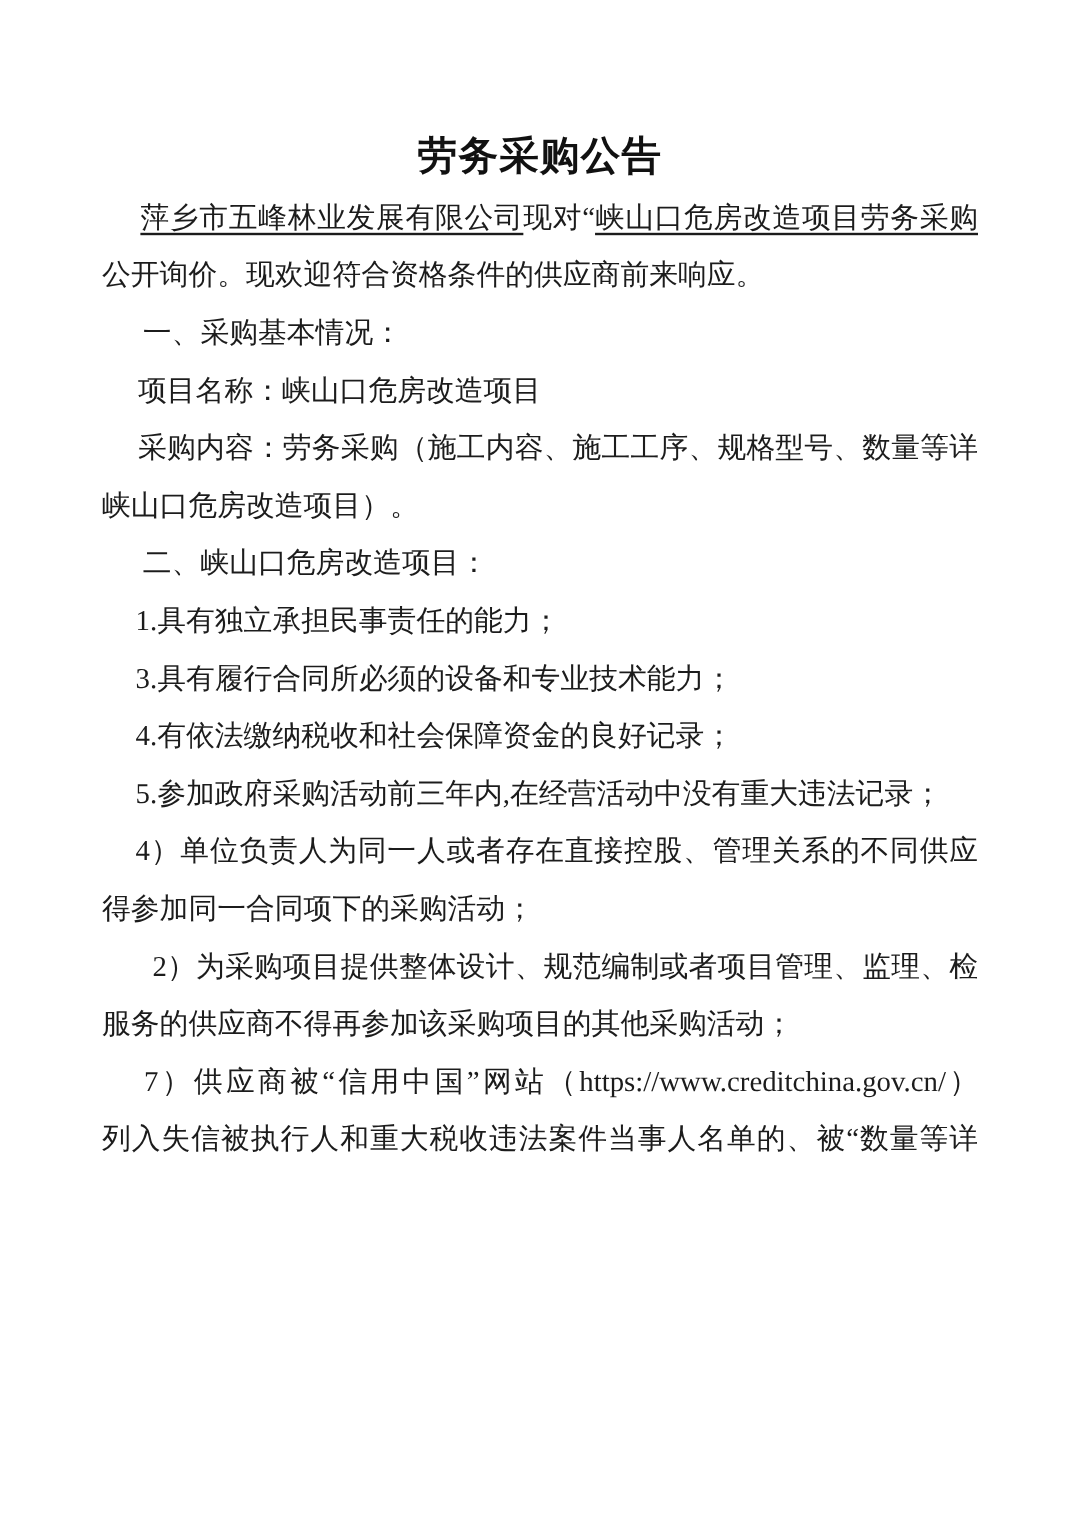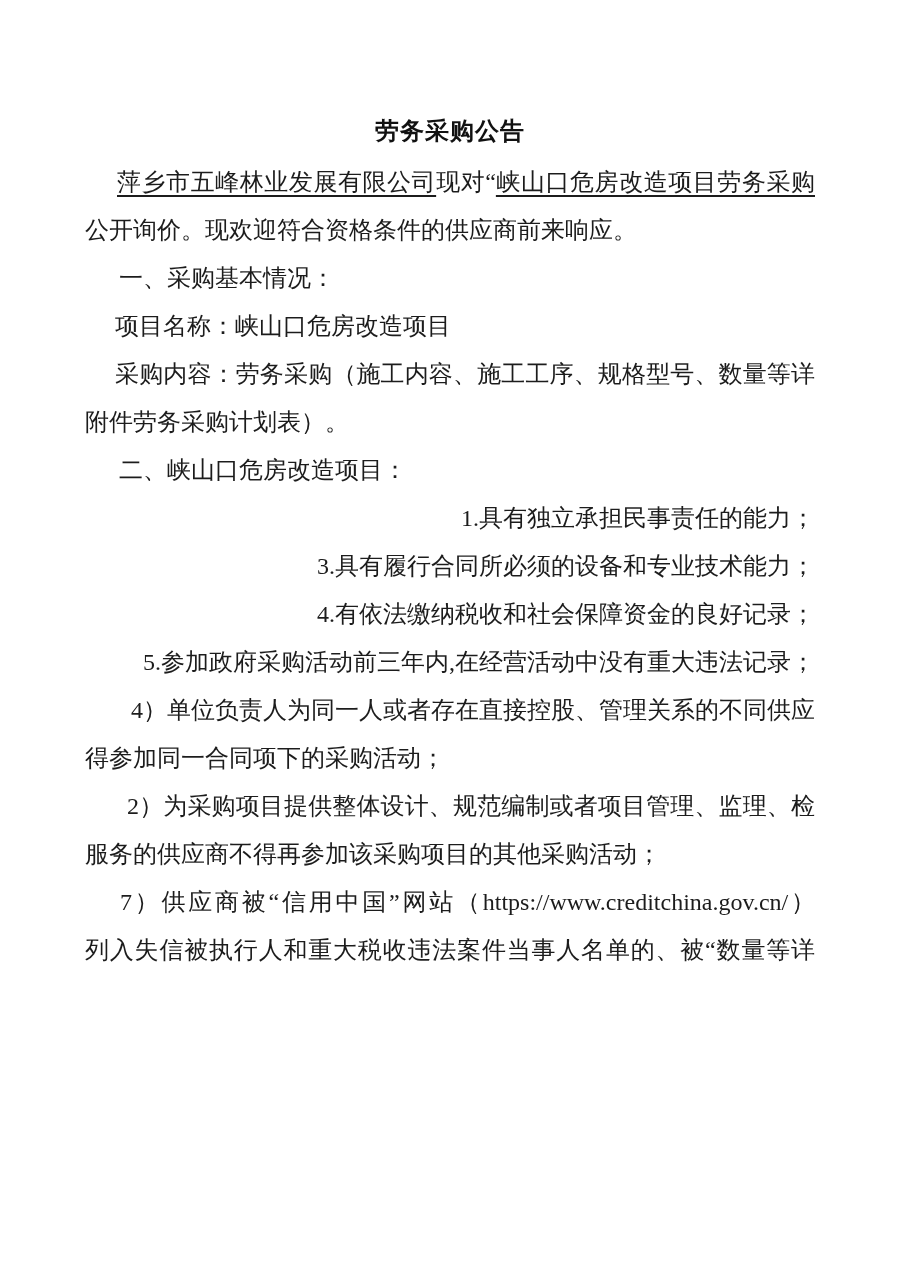--- a/index.html
+++ b/index.html
@@ -13,39 +13,39 @@
     overflow: hidden;
     font-family: "Liberation Serif", "DejaVu Serif", serif;
     color: #1c1c1c;
   }
   .doc-title {
     margin: 0;
     padding-top: 106px;
     height: 50px;
     line-height: 50px;
     text-align: center;
-    font-size: 24px;
+    font-size: 33px;
     font-weight: bold;
     letter-spacing: 1px;
     color: #111111;
   }
   .doc-body { padding-top: 2px; }
   .line {
     height: 48px;
     line-height: 48px;
     font-size: 24px;
     white-space: normal;
     overflow: hidden;
     text-align: left;
   }
   .stretch {
     text-align: justify;
     text-align-last: justify;
   }
-  .ind-28 { text-indent: 28px; text-align: right; }
+  .ind-28 { text-indent: 28px; }
   .ind-30 { text-indent: 30px; }
   .ind-32 { text-indent: 32px; }
   .ind-34 { text-indent: 34px; }
   .ind-35 { text-indent: 35px; }
   .ind-42 { text-indent: 42px; }
   .u {
     text-decoration: underline;
     text-underline-offset: 5px;
     text-decoration-thickness: 1.5px;
   }
@@ -63,21 +63,21 @@
 
     <div class="line">公开询价。现欢迎符合资格条件的供应商前来响应。</div>
 
     <div class="line ind-34">一、采购基本情况：</div>
 
     <div class="line ind-30">项目名称：峡山口危房改造项目</div>
 
 
     <div class="line stretch ind-30">采购内容：劳务采购（施工内容、施工工序、规格型号、数量等详情见</div>
 
-    <div class="line">附件劳务采购计划表）。</div>
+    <div class="line">峡山口危房改造项目）。</div>
 
     <div class="line ind-34">二、峡山口危房改造项目：</div>
 
     <div class="line ind-28">1.具有独立承担民事责任的能力；</div>
 
 
     <div class="line ind-28">3.具有履行合同所必须的设备和专业技术能力；</div>
 
     <div class="line ind-28">4.有依法缴纳税收和社会保障资金的良好记录；</div>
 

